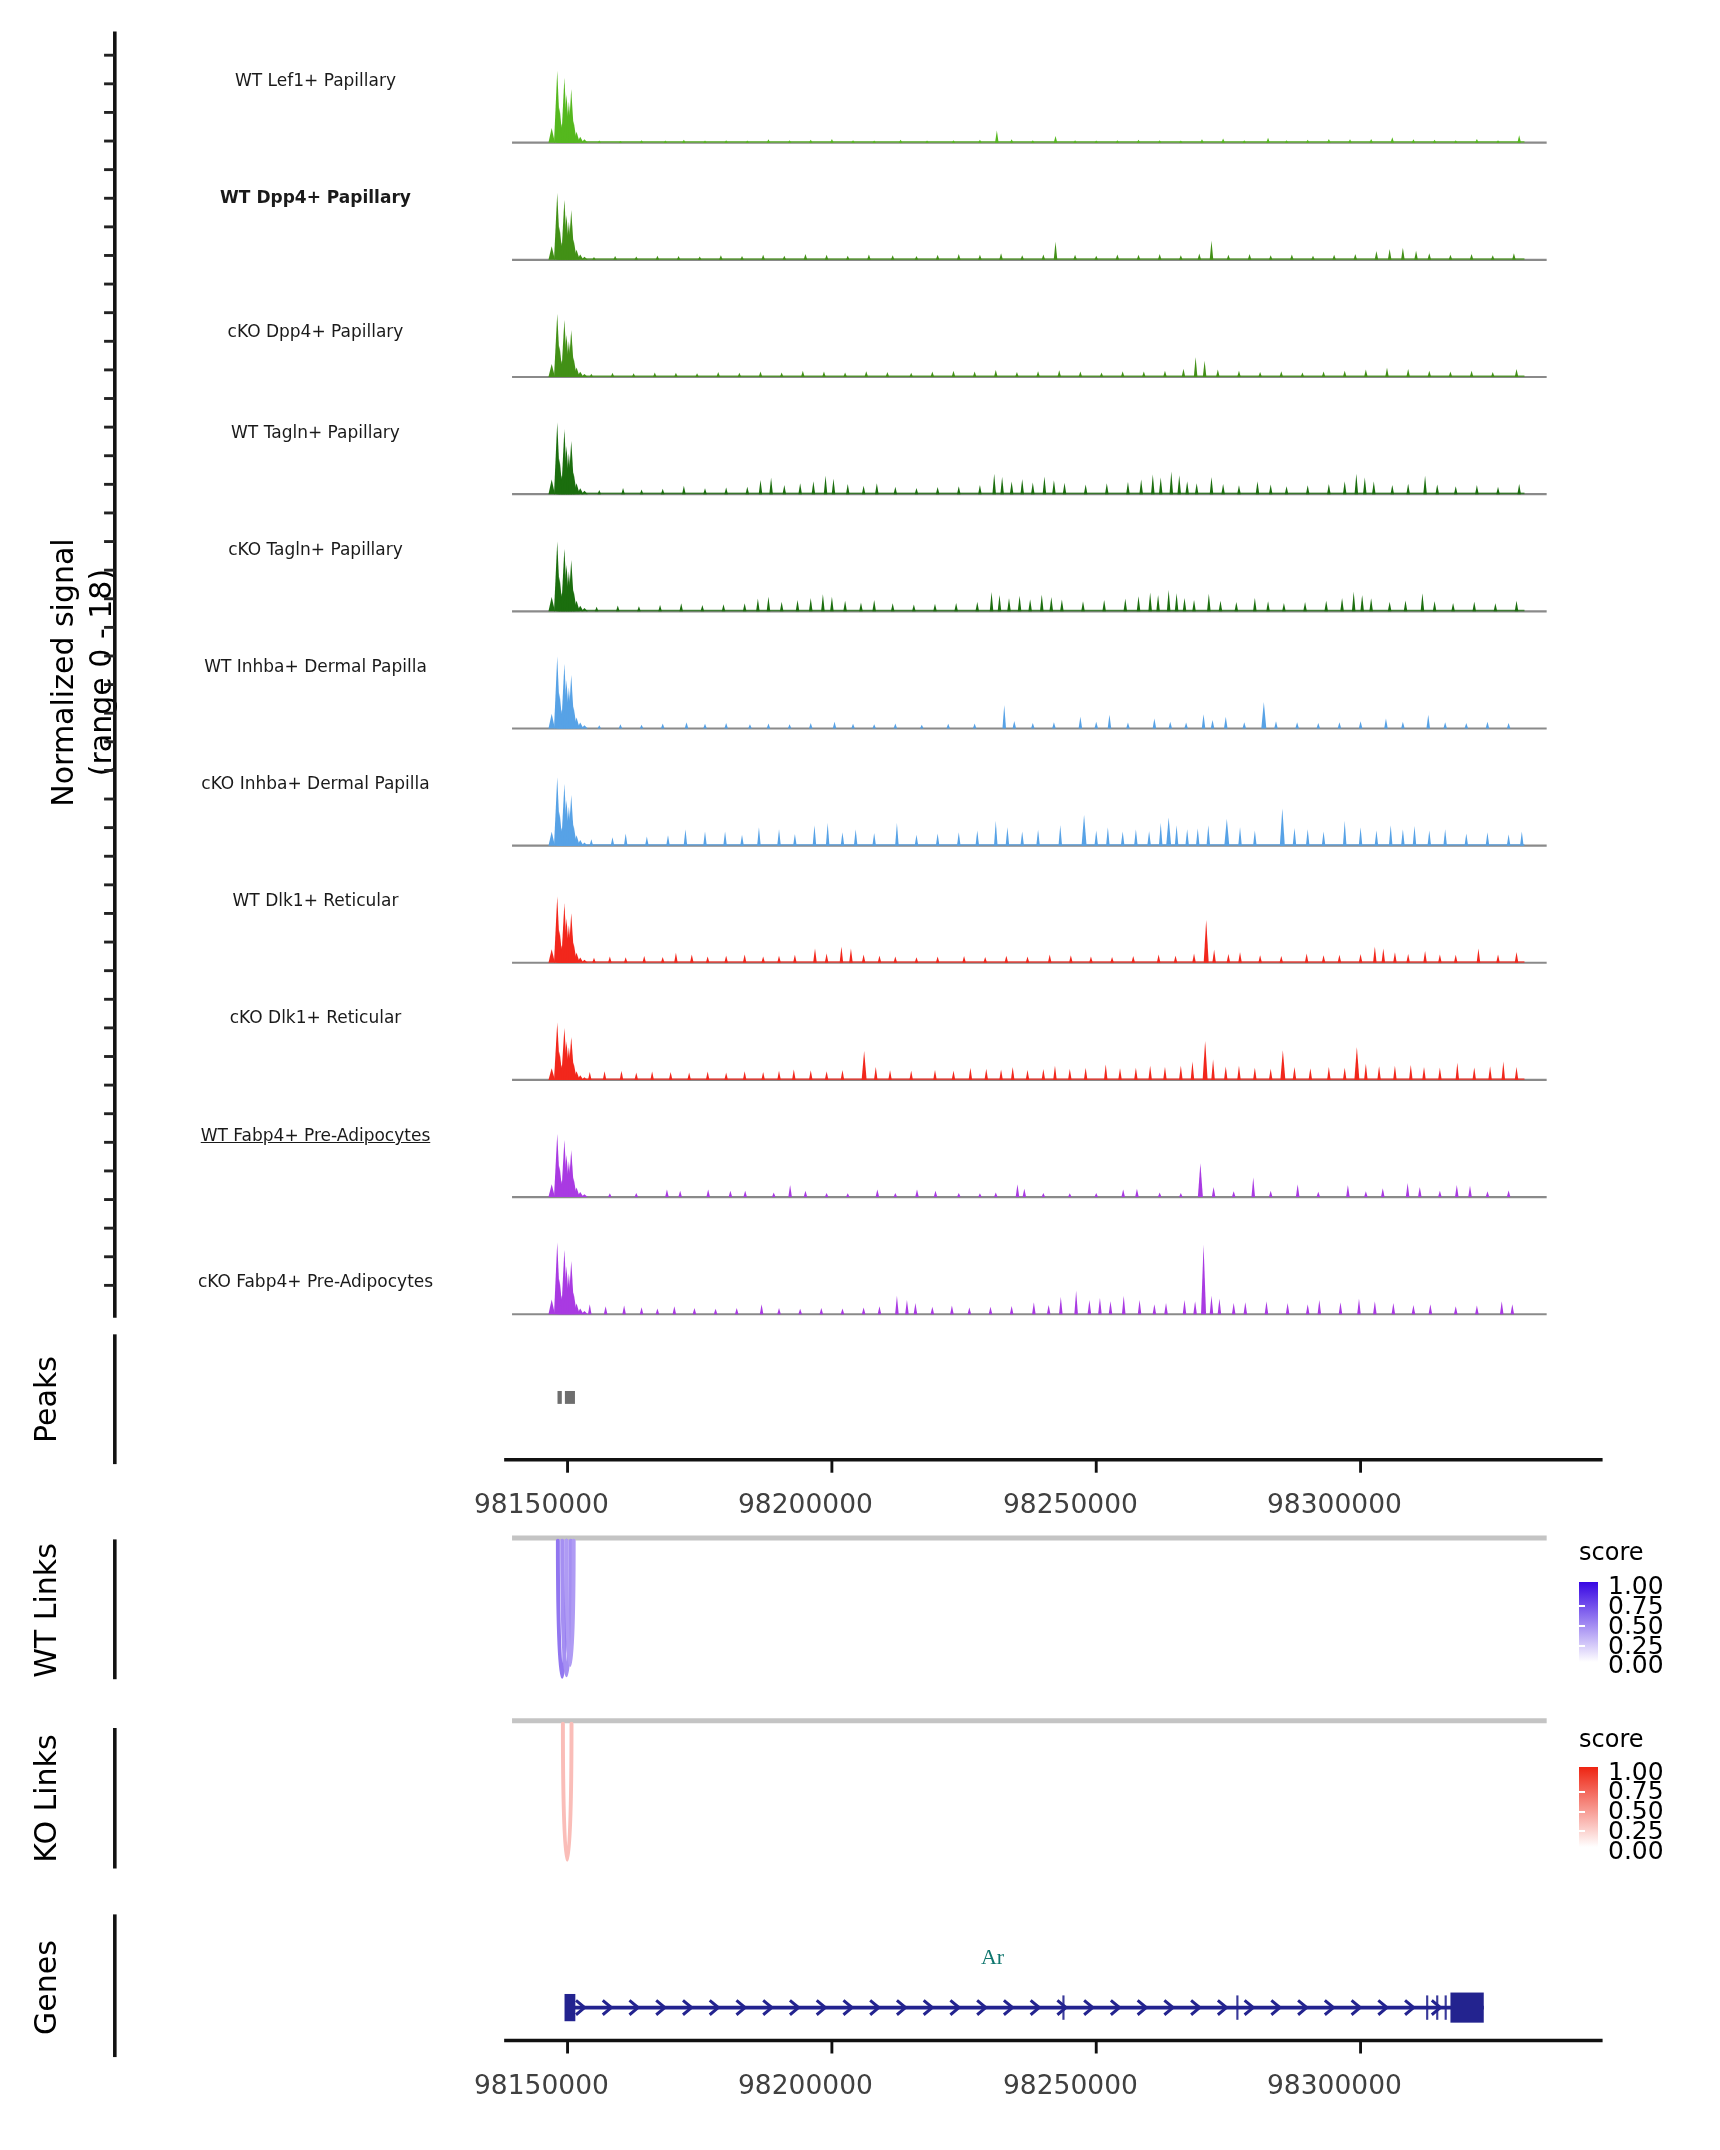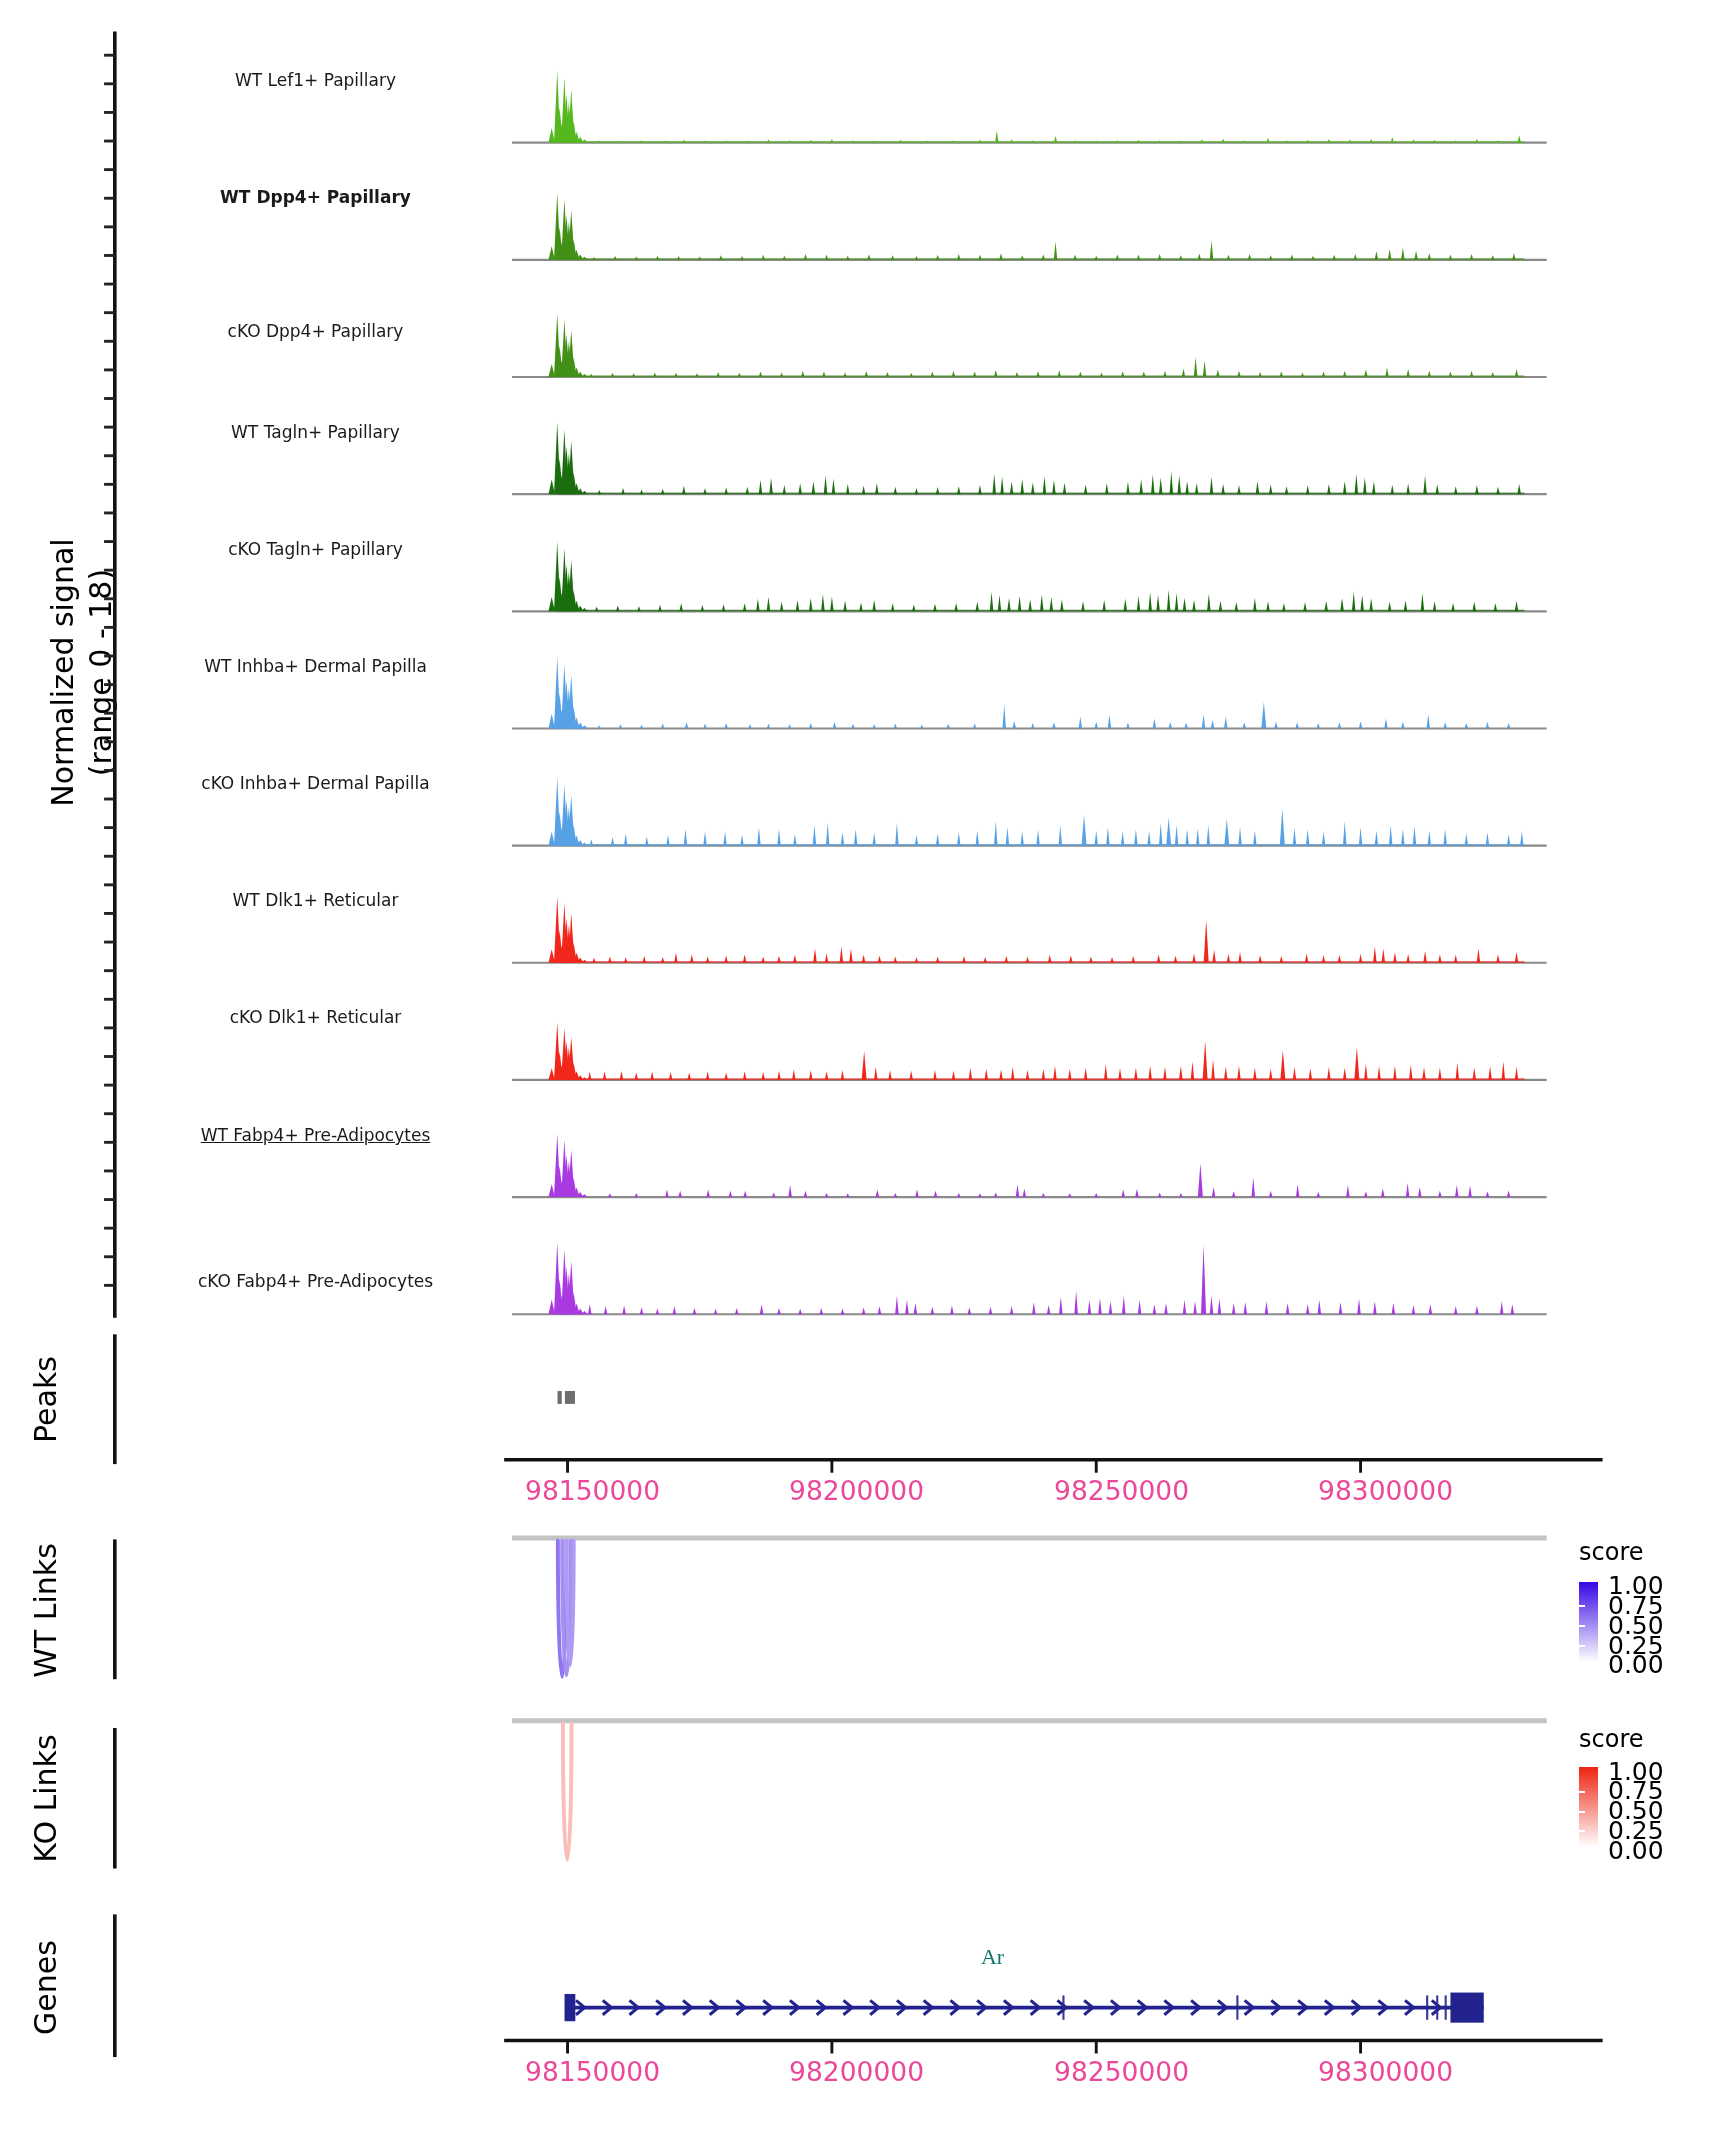--- a/index.html
+++ b/index.html
@@ -3,21 +3,21 @@
 <meta charset="utf-8">
 <style>
   html,body{margin:0;padding:0;background:#fff;}
   .page{position:relative;width:1721px;height:2151px;background:#ffffff;overflow:hidden;
         font-family:"DejaVu Sans", "Liberation Sans", sans-serif;}
   .abs{position:absolute;}
   .rot{transform:rotate(-90deg);transform-origin:center center;}
   .ylab{font-size:30px;color:#000;text-align:center;line-height:1.25;white-space:nowrap;}
   .seclab{font-size:30px;color:#000;text-align:center;white-space:nowrap;}
   .tracklab{font-size:17px;color:#1a1a1a;text-align:center;white-space:nowrap;}
-  .ticklab{font-size:26.5px;color:#ec4899;text-align:right;white-space:nowrap;}
+  .ticklab{font-size:26.5px;color:#404040;text-align:left;white-space:nowrap;margin-top:13px;}
   .xtitle{font-size:33px;color:#000;text-align:center;white-space:nowrap;}
   .genename{font-size:22px;color:#0f766e;text-align:center;white-space:nowrap;font-family:Liberation Serif, serif;}
   .legtitle{font-size:24px;color:#000;text-align:left;white-space:nowrap;}
   .leglab{font-size:25px;color:#000;text-align:left;white-space:nowrap;line-height:26px;}
   .legbar{width:18.6px;height:80px;}
   svg{position:absolute;left:0;top:0;}
 </style>
 </head>
 <body>
 

